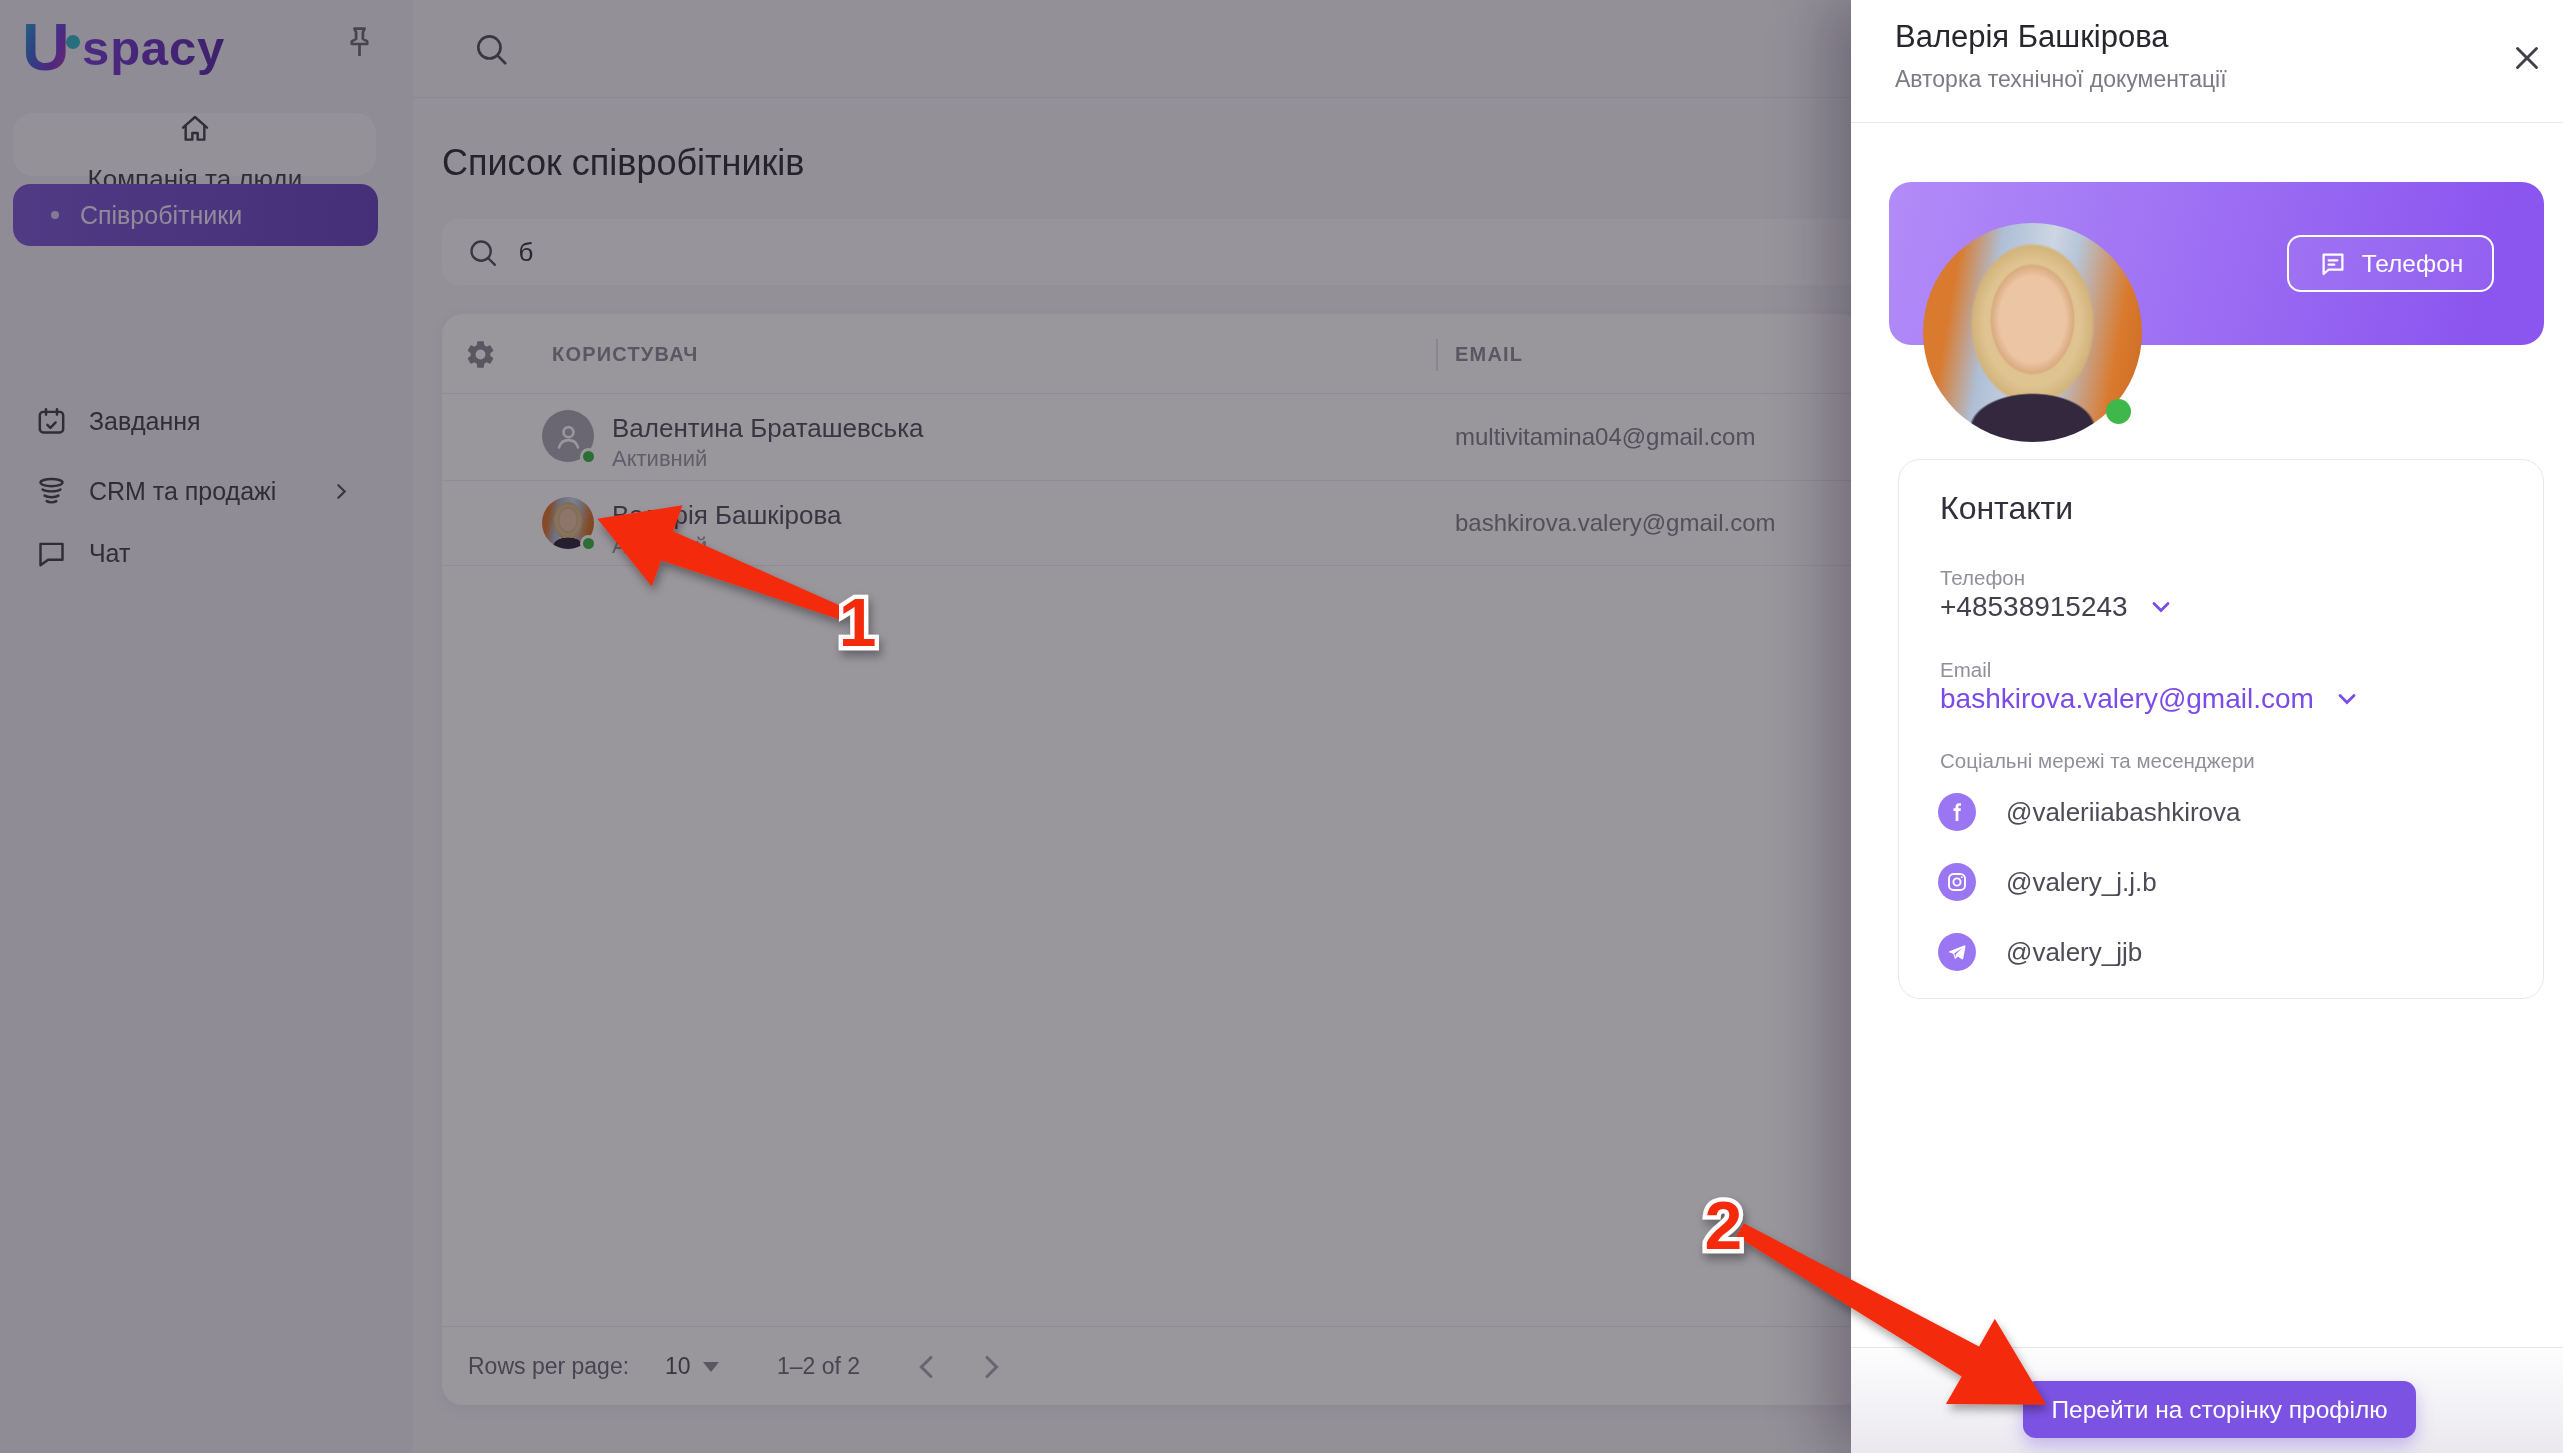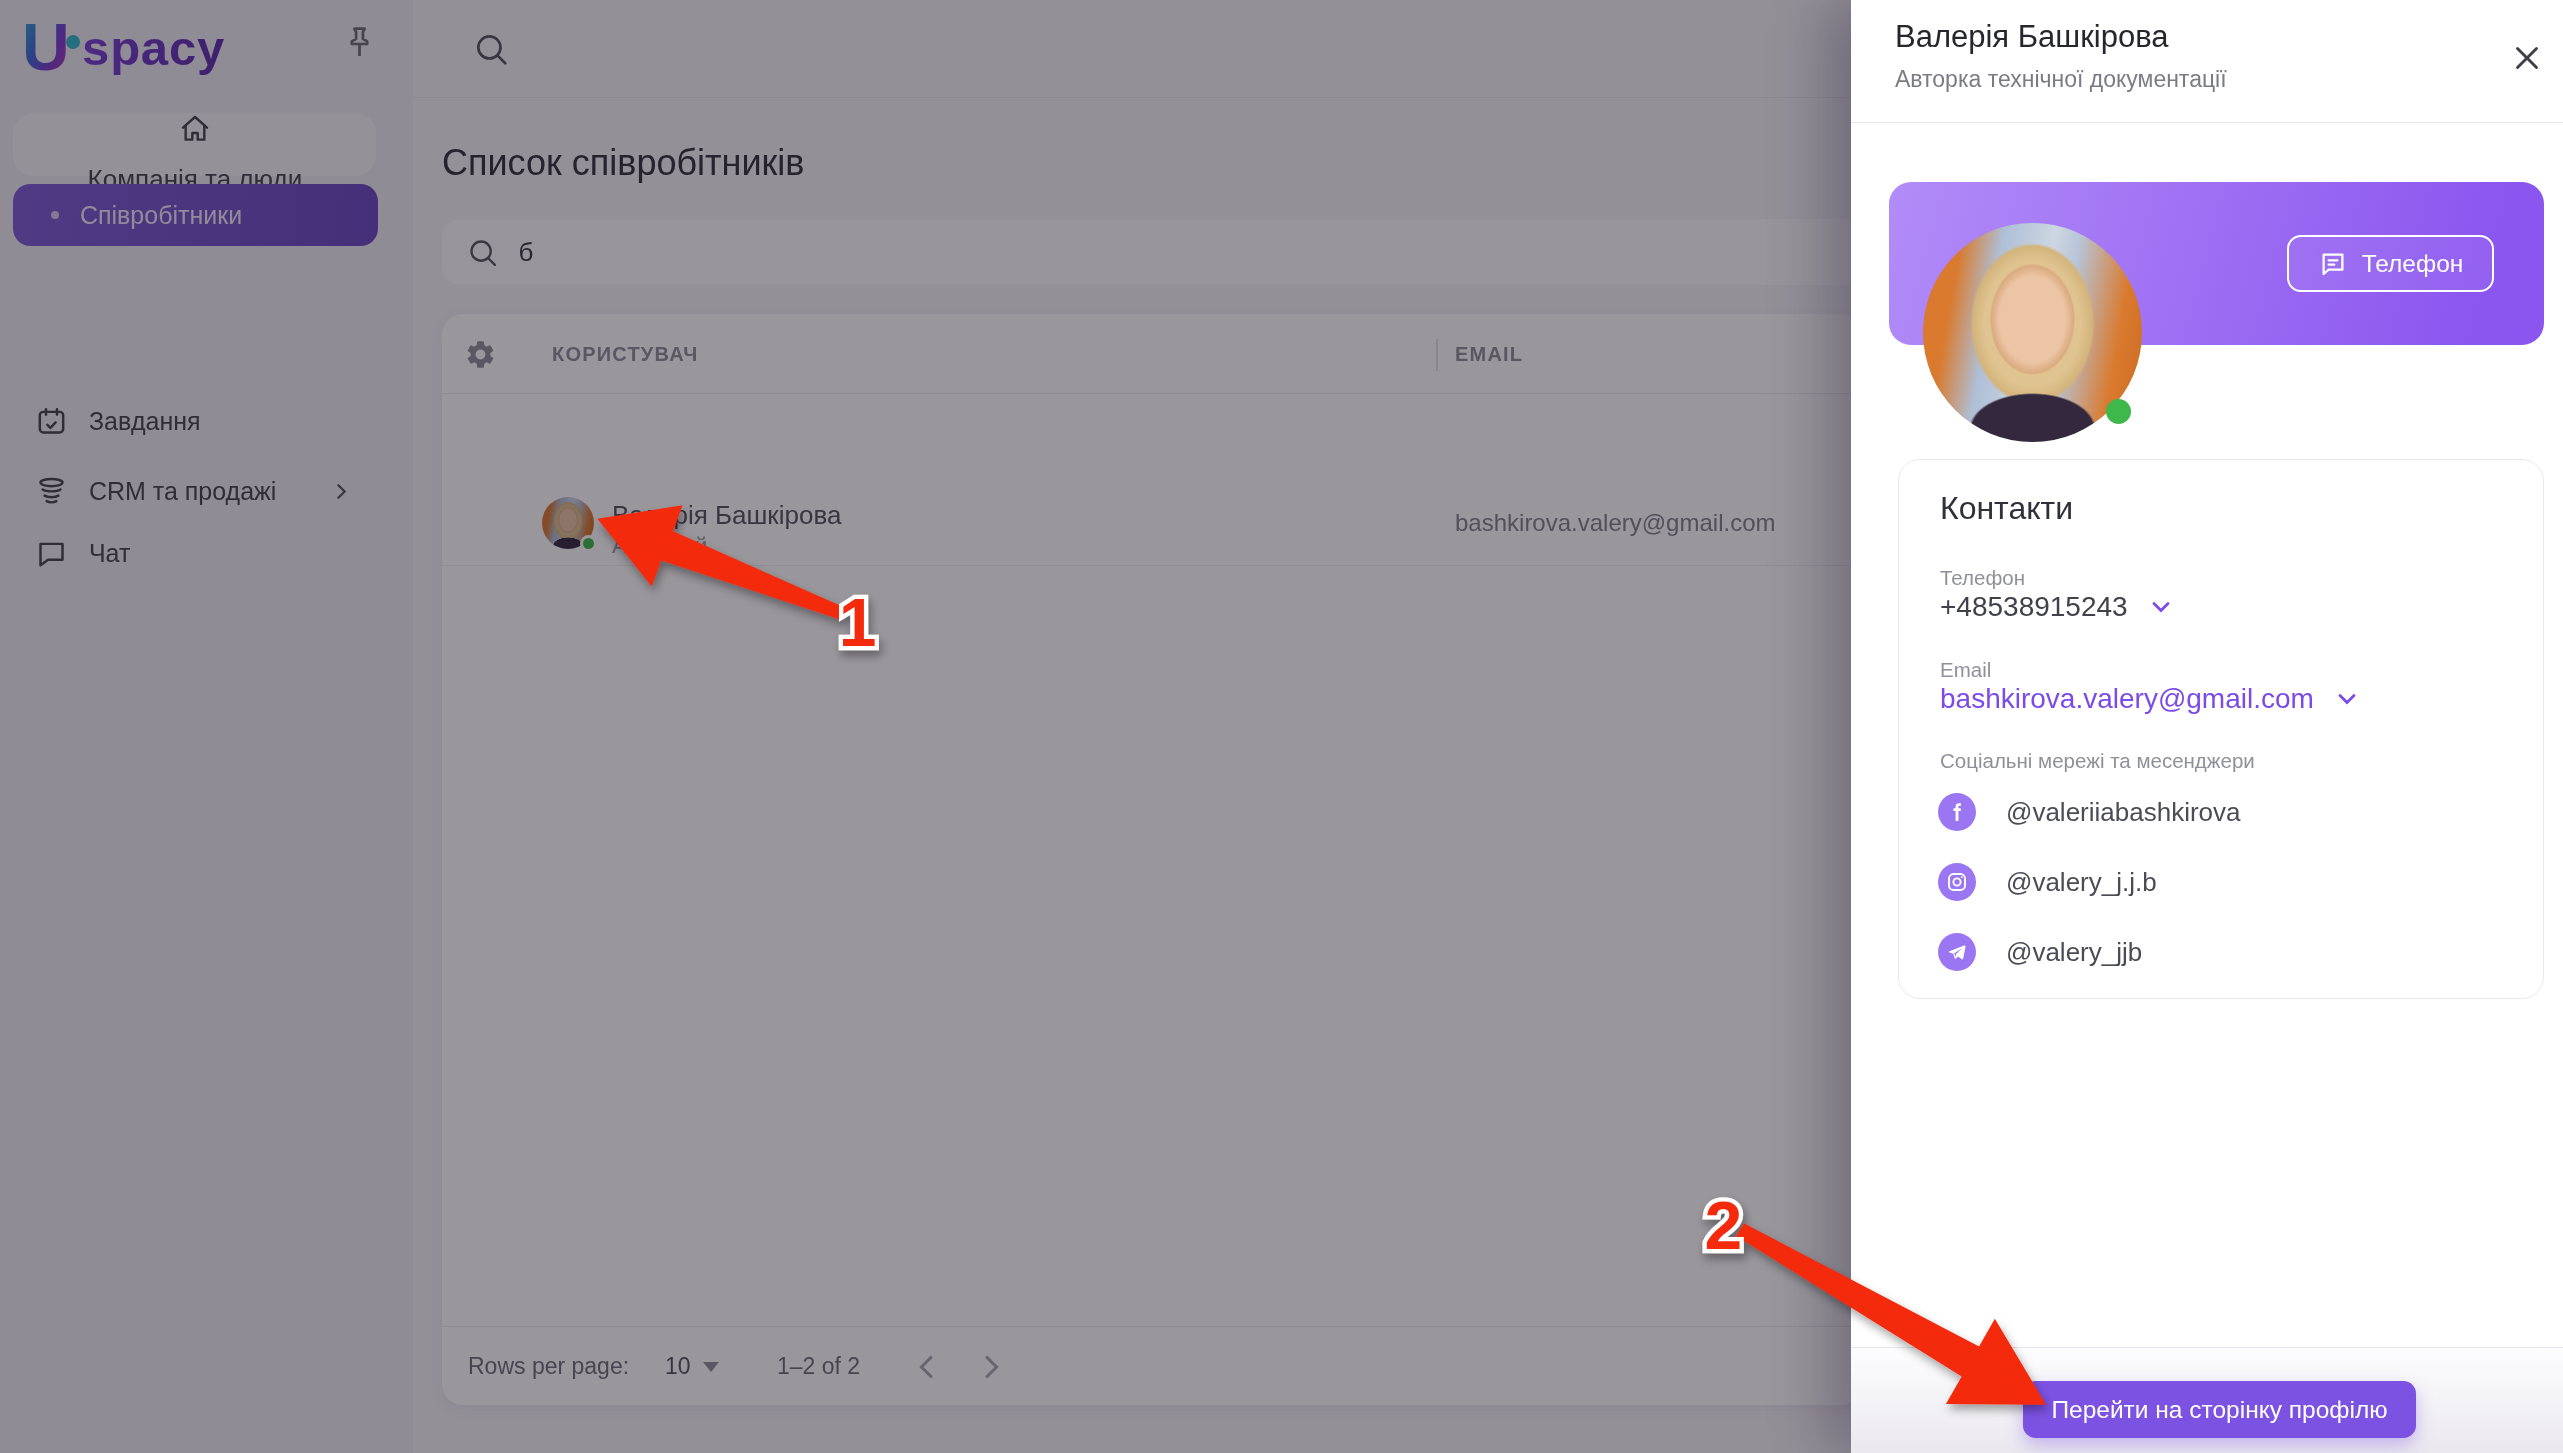--- a/index.html
+++ b/index.html
@@ -219,20 +219,32 @@
         <span class="gear">
           <svg viewBox="0 0 24 24" width="33" height="33" fill="currentColor">
             <path d="M19.14 12.94c.04-.3.06-.61.06-.94s-.02-.64-.07-.94l2.03-1.58a.5.5 0 0 0 .12-.61l-1.92-3.32a.5.5 0 0 0-.59-.22l-2.39.96c-.5-.38-1.03-.7-1.62-.94l-.36-2.54a.47.47 0 0 0-.48-.41h-3.84c-.24 0-.43.17-.47.41l-.36 2.54c-.59.24-1.13.57-1.62.94l-2.39-.96a.5.5 0 0 0-.59.22L2.74 8.87a.5.5 0 0 0 .12.61l2.03 1.58c-.05.3-.09.63-.09.94s.02.64.07.94l-2.03 1.58a.5.5 0 0 0-.12.61l1.92 3.32c.12.22.37.29.59.22l2.39-.96c.5.38 1.03.7 1.62.94l.36 2.54c.05.24.24.41.48.41h3.84c.24 0 .44-.17.47-.41l.36-2.54c.59-.24 1.13-.56 1.62-.94l2.39.96c.22.08.47 0 .59-.22l1.92-3.32a.5.5 0 0 0-.12-.61l-2.01-1.58zM12 15.6A3.6 3.6 0 1 1 12 8.4a3.6 3.6 0 0 1 0 7.2z"></path>
           </svg>
         </span>
         <span class="th th-user">КОРИСТУВАЧ</span>
         <span class="th-sep"></span>
         <span class="th th-email">EMAIL</span>
       </div>
 
+      <div class="t-row t-row-1">
+        <div class="row-avatar ph">
+          <svg viewBox="0 0 24 24" width="35" height="35" fill="none" stroke="#fff" stroke-width="1.8" stroke-linecap="round">
+            <circle cx="12" cy="9" r="3.4"></circle>
+              <path d="M5.5 19.5c1-3.4 3.5-5 6.5-5s5.5 1.6 6.5 5"></path>
+          </svg>
+          <span class="online-dot-sm"></span>
+        </div>
+        <span class="cell-name">Валентина Браташевська</span>
+        <span class="cell-status">Активний</span>
+        <span class="cell-email">multivitamina04@gmail.com</span>
+      </div>
 
       <div class="t-row t-row-2">
         <div class="row-avatar photo">
           <span class="online-dot-sm"></span>
         </div>
         <span class="cell-name">Валерія Башкірова</span>
         <span class="cell-status">Активний</span>
         <span class="cell-email">bashkirova.valery@gmail.com</span>
       </div>
 

